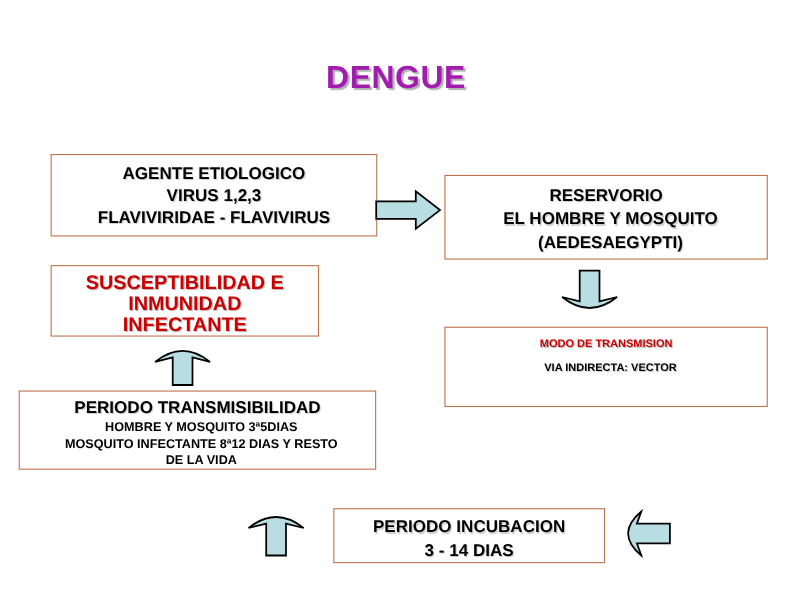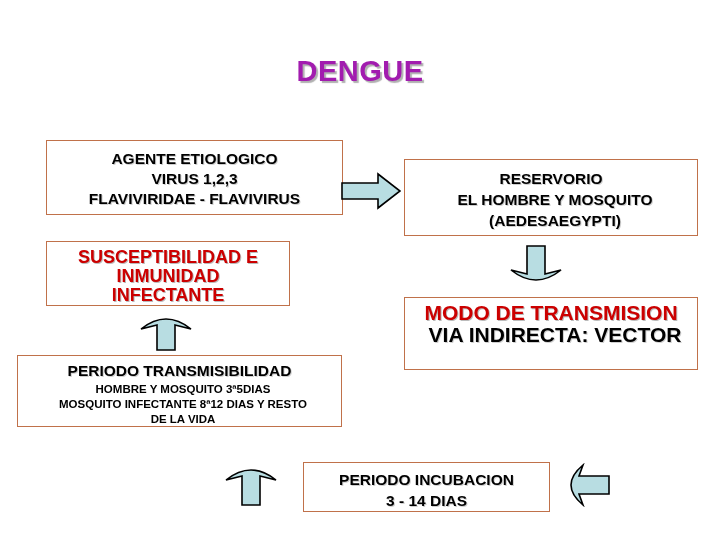--- a/index.html
+++ b/index.html
@@ -82,21 +82,21 @@
   #box-suscept {
     left: 46px; top: 241px; width: 244px; height: 65px;
     padding-top: 6px;
   }
   #box-suscept .line { font-size: 18px; line-height: 19px; }
 
   #box-modo {
     left: 404px; top: 297px; width: 294px; height: 73px;
     padding: 4px 0 0 8px;
   }
-  #box-modo .line { font-size: 21px; line-height: 22px; }
+  #box-modo .line { font-size: 10px; line-height: 22px; }
   #box-modo .hdr { padding-right: 8px; }
 
   #box-periodo-trans {
     left: 17px; top: 355px; width: 325px; height: 72px;
     padding: 4px 0 0 7px;
   }
   #box-periodo-trans .hdr {
     font-size: 15.5px; line-height: 22px; padding-right: 7px;
   }
   #box-periodo-trans .body {

